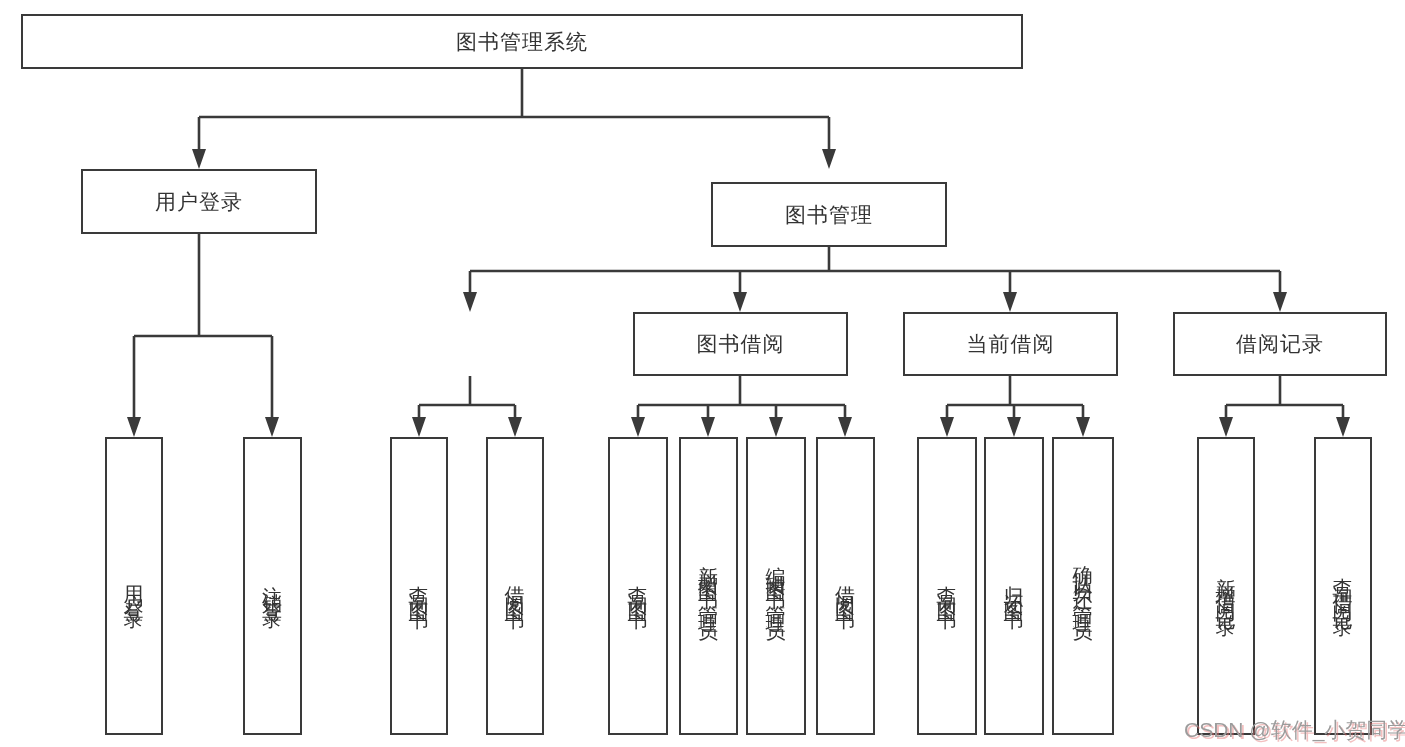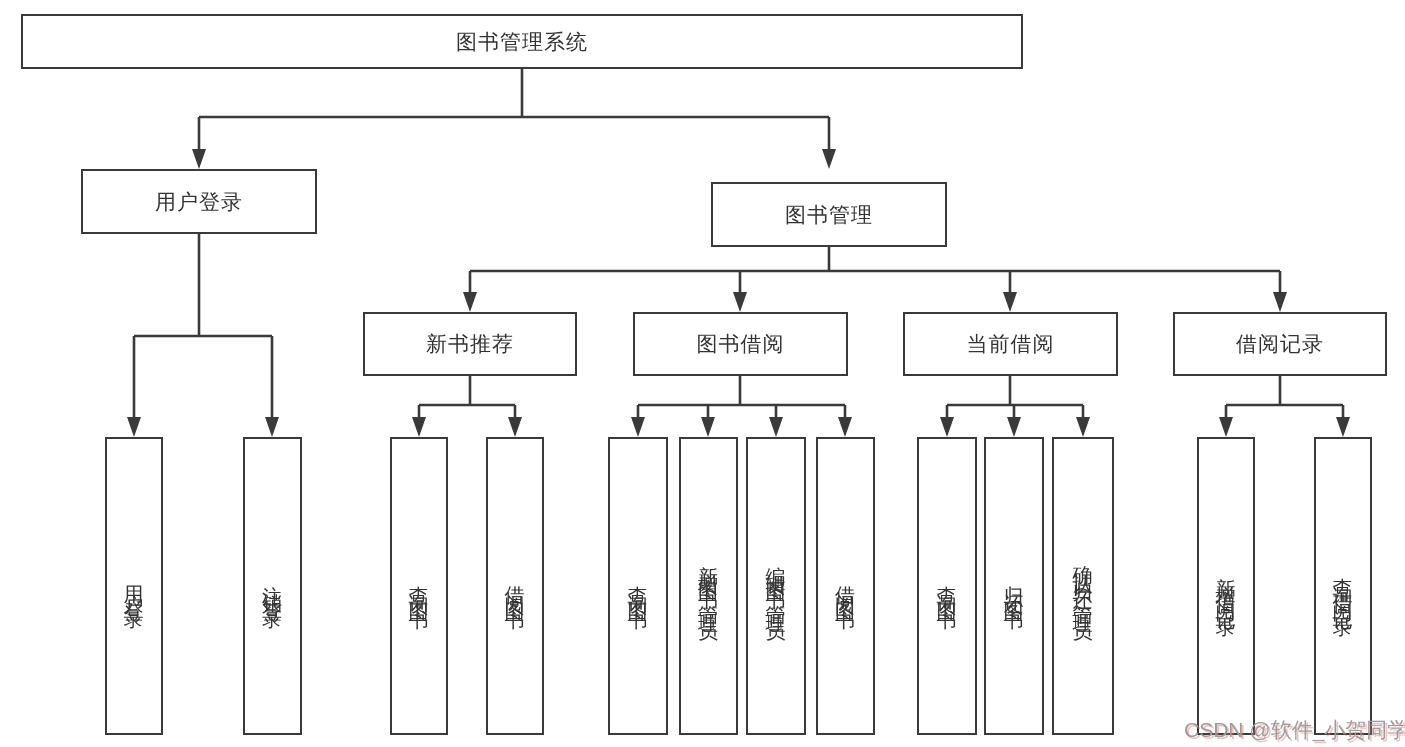--- a/index.html
+++ b/index.html
@@ -80,23 +80,20 @@
     <span class="hlabel">图书管理系统</span>
   </div>
 
   <div class="node node-l2-a">
     <span class="hlabel">用户登录</span>
   </div>
   <div class="node node-l2-b">
     <span class="hlabel">图书管理</span>
   </div>
 
-  <div class="node node-l3-a">
-    <span class="hlabel">新书推荐</span>
-  </div>
   <div class="node node-l3-b">
     <span class="hlabel">图书借阅</span>
   </div>
   <div class="node node-l3-c">
     <span class="hlabel">当前借阅</span>
   </div>
   <div class="node node-l3-d">
     <span class="hlabel">借阅记录</span>
   </div>
 

